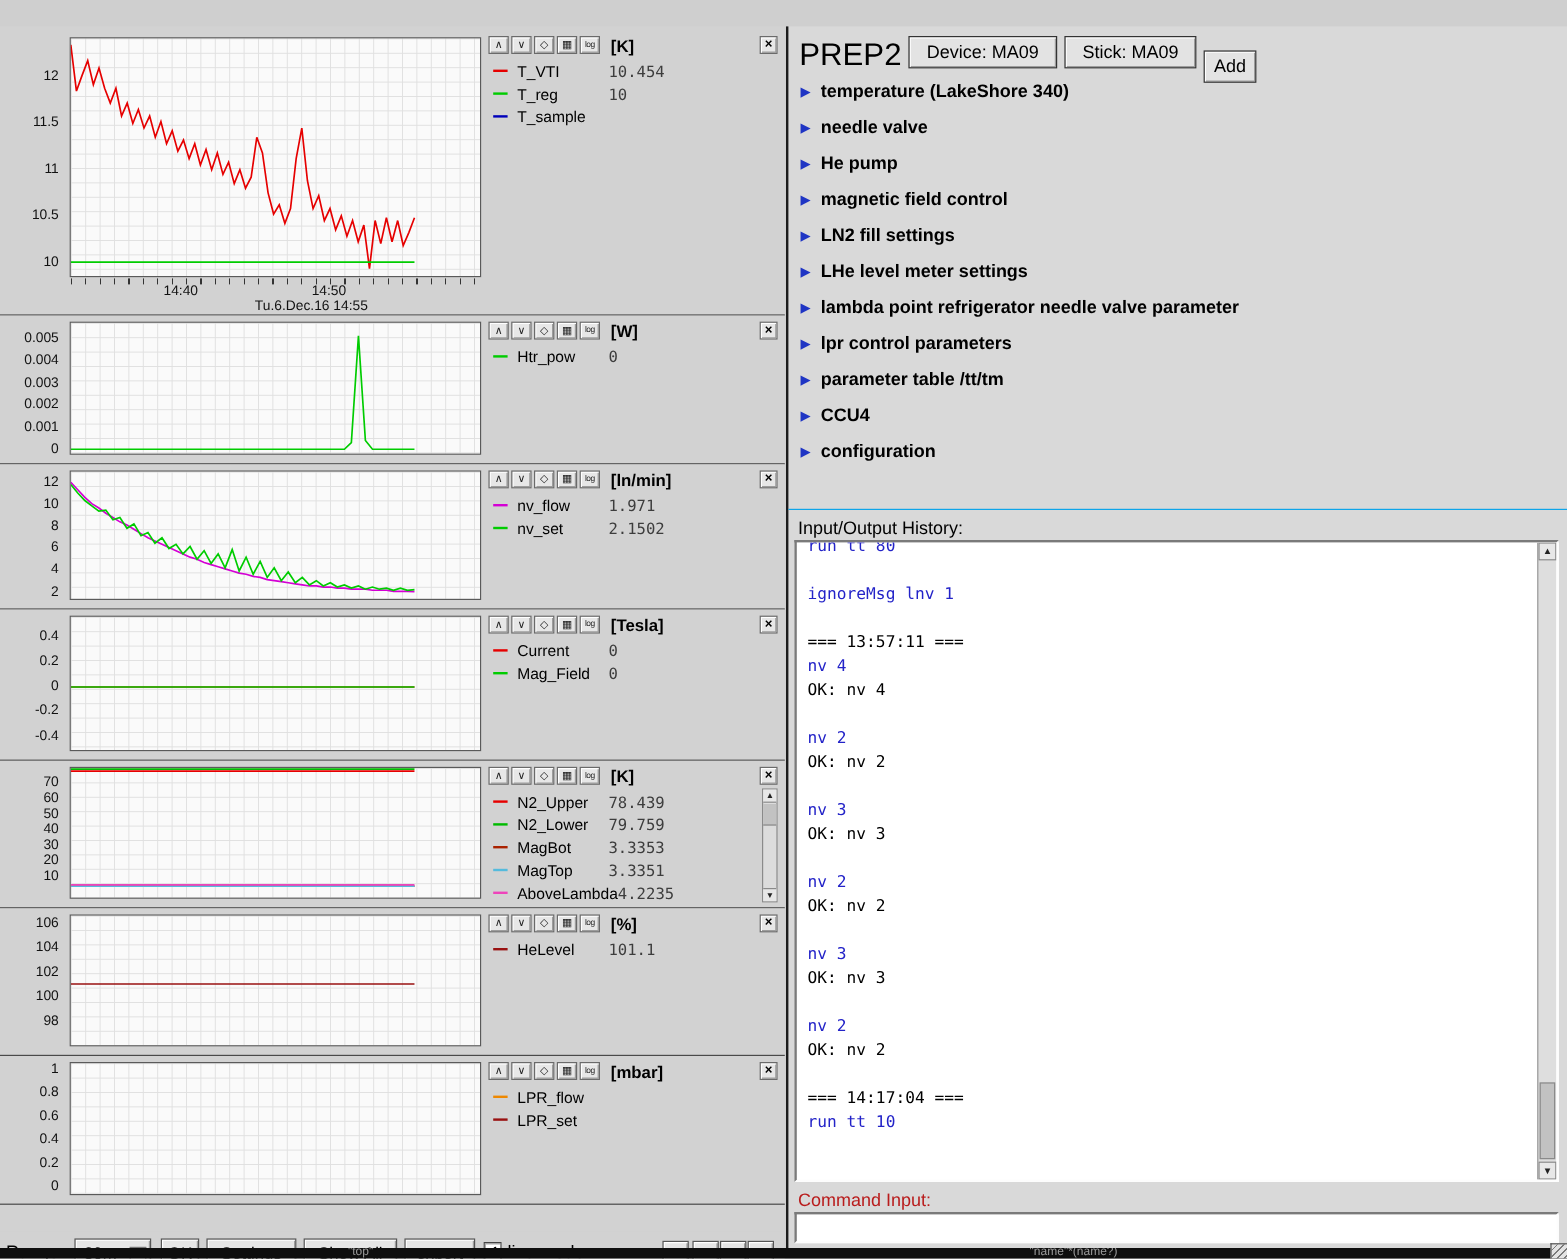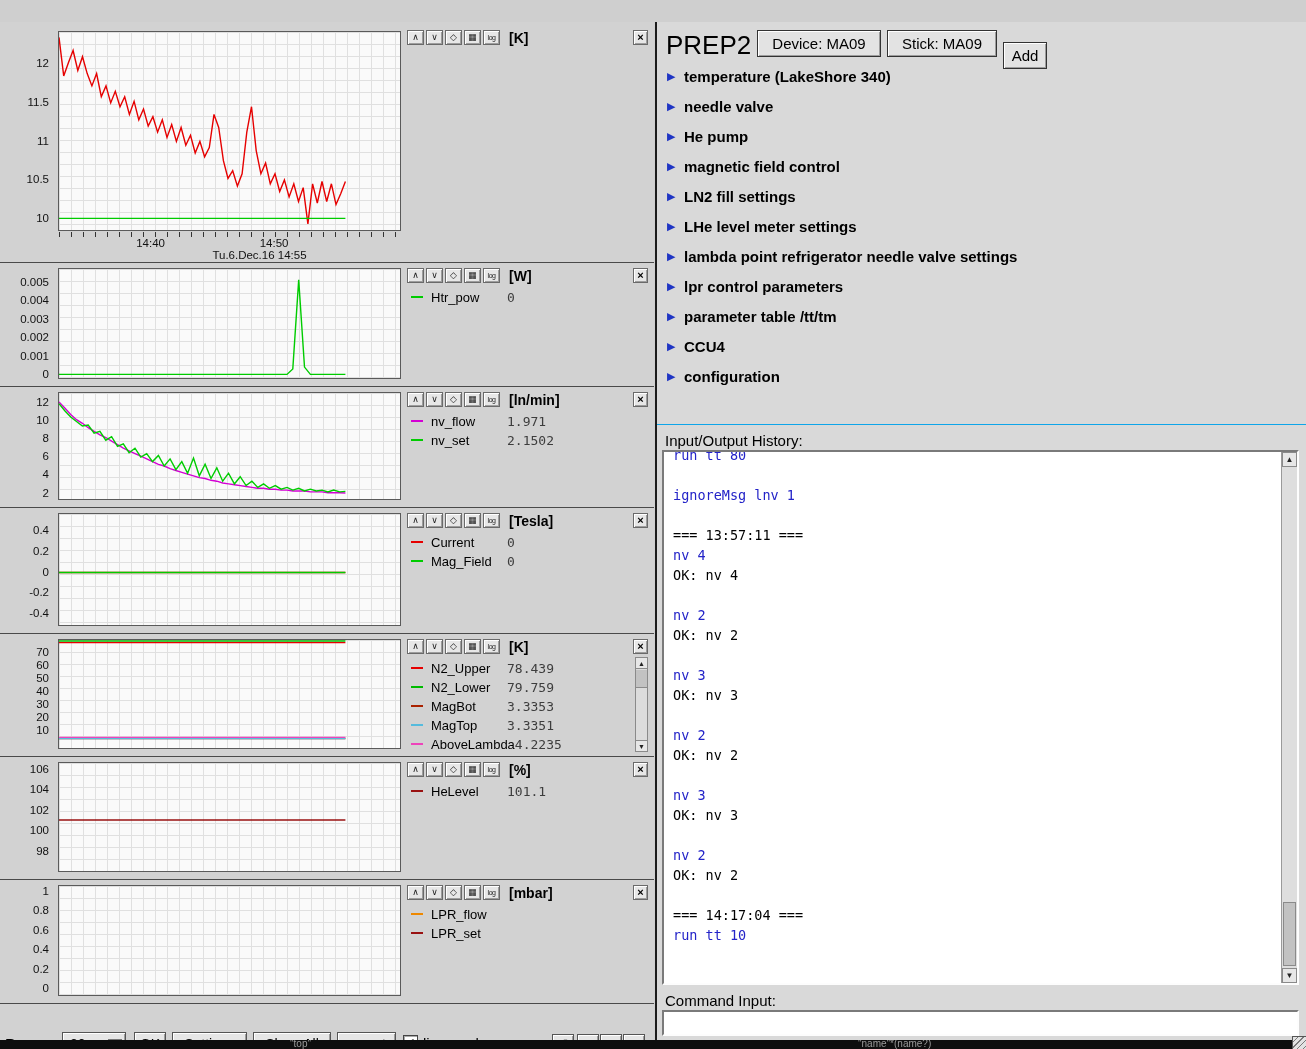--- a/index.html
+++ b/index.html
@@ -102,21 +102,21 @@
   #history-content { margin-top:-7px; padding-left:6px; font-family:"DejaVu Sans Mono", monospace;
     font-size:13.5px; line-height:20px; }
   .hline.cmd { color:#2323c8; }
   .hline.resp { color:#000; }
   #history-scroll { position:absolute; right:0; top:0; width:16px; bottom:0; background:#dedede; border-left:1px solid #9a9a9a; }
   .hsarr { position:absolute; left:0; width:15px; height:15px; background:#e7e7e7; border:1px solid #8a8a8a;
     font-size:8px; line-height:13px; text-align:center; color:#222; cursor:default; }
   .hsarr.top { top:0; } .hsarr.bottom { bottom:0; }
   #hthumb { position:absolute; left:1px; width:13px; bottom:17px; height:64px; background:#c2c2c2; border:1px solid #8a8a8a; cursor:default; }
 
-  #command-label { position:absolute; left:8px; top:970px; font-size:15px; color:#000000; }
+  #command-label { position:absolute; left:8px; top:970px; font-size:15px; color:#b91c1c; }
   #command-input { position:absolute; left:5px; right:7px; top:988px; height:26px; background:#fff;
     border:2px solid; border-color:#7a7a7a #fdfdfd #fdfdfd #7a7a7a; font-family:"DejaVu Sans Mono", monospace;
     font-size:14px; padding:0 6px; outline:none; }
 </style>
 </head>
 <body>
 
 <div id="root">
 
 
@@ -144,20 +144,25 @@
       <div class="datelabel">Tu.6.Dec.16 14:55</div>
       <div class="legend">
         <div class="ltool">
           <span class="lbtn">∧</span>
           <span class="lbtn">∨</span>
           <span class="lbtn">◇</span>
           <span class="lbtn">▦</span>
           <span class="lbtn log">log</span>
           <span class="lunit">[K]</span>
           <span class="lclose">×</span>
+        </div>
+        <div class="srows">
+          <div class="srow"><span class="dash" style="background: rgb(230, 0, 0);"></span><span class="sname">T_VTI</span><span class="sval">10.454</span></div>
+          <div class="srow"><span class="dash" style="background: rgb(0, 204, 0);"></span><span class="sname">T_reg</span><span class="sval">10</span></div>
+          <div class="srow"><span class="dash" style="background: rgb(0, 0, 187);"></span><span class="sname">T_sample</span><span class="sval"></span></div>
         </div>
       </div>
     </div>
 
     <div class="chart-row" style="top:241px;height:124px;">
       <div class="yaxis">
           <span class="ytick" style="top: 13.3333%;">0.005</span>
           <span class="ytick" style="top: 30%;">0.004</span>
           <span class="ytick" style="top: 46.6667%;">0.003</span>
           <span class="ytick" style="top: 63.3333%;">0.002</span>
@@ -395,21 +400,21 @@
       <div class="section" style="top:160px;">
           <span class="tri">▶</span>
           <span class="slabel">LN2 fill settings</span>
         </div>
       <div class="section" style="top:190px;">
           <span class="tri">▶</span>
           <span class="slabel">LHe level meter settings</span>
         </div>
       <div class="section" style="top:220px;">
           <span class="tri">▶</span>
-          <span class="slabel">lambda point refrigerator needle valve settings</span>
+          <span class="slabel">lambda point refrigerator needle valve parameter</span>
         </div>
       <div class="section" style="top:250px;">
           <span class="tri">▶</span>
           <span class="slabel">lpr control parameters</span>
         </div>
       <div class="section" style="top:280px;">
           <span class="tri">▶</span>
           <span class="slabel">parameter table /tt/tm</span>
         </div>
       <div class="section" style="top:310px;">

